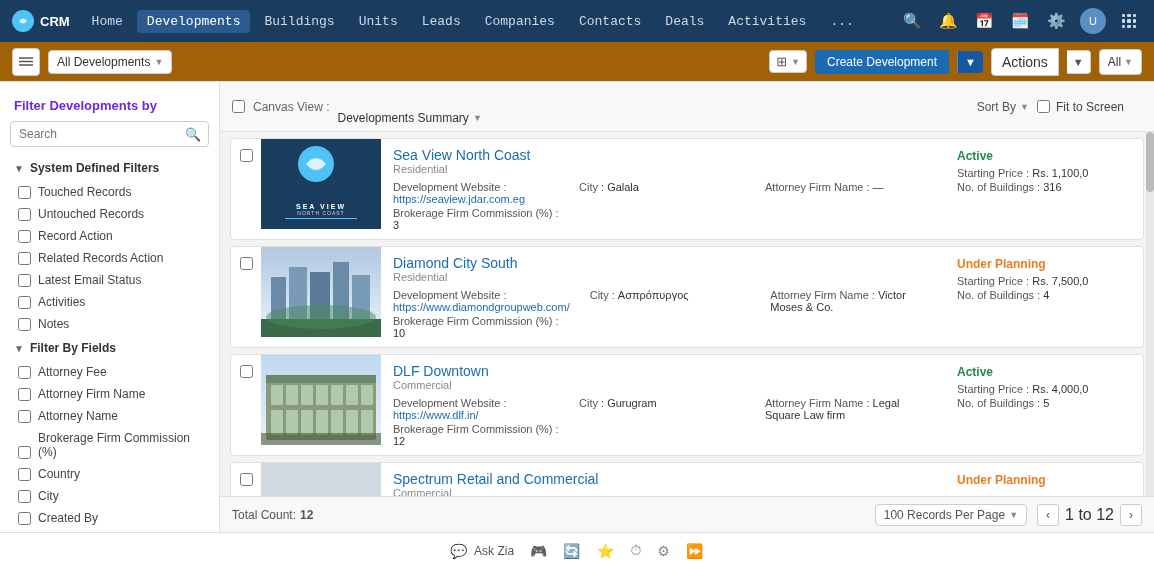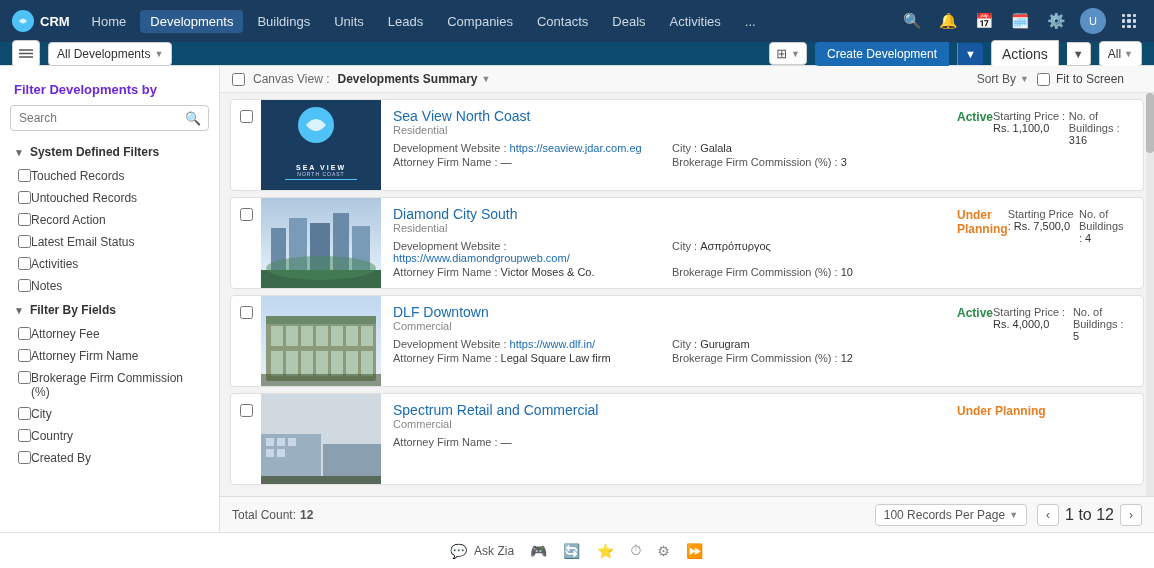--- a/index.html
+++ b/index.html
@@ -31,20 +31,21 @@
       display: flex; align-items: center; justify-content: center;
       font-size: 10px; font-weight: bold; color: #fff;
     }
     .nav-item {
       padding: 4px 10px;
       color: #cdd9e5;
       cursor: pointer;
       border-radius: 4px;
       font-size: 13px;
       white-space: nowrap;
+      font-family: Liberation Mono, monospace;
     }
     .nav-item.active { background: #2a5a8e; color: #fff; }
     .nav-spacer { flex: 1; }
     .nav-icons { display: flex; align-items: center; gap: 10px; }
     .nav-icon-btn {
       color: #cdd9e5; cursor: pointer; font-size: 15px;
       width: 26px; height: 26px; display: flex; align-items: center; justify-content: center;
       border-radius: 4px;
     }
     .nav-avatar {
@@ -88,45 +89,45 @@
       color: #888; font-size: 13px; cursor: pointer;
     }
     .sidebar-section-header {
       display: flex; align-items: center; gap: 6px;
       padding: 6px 14px;
       font-size: 12px; font-weight: 600; color: #333;
       cursor: pointer;
     }
     .sidebar-section-header .chevron { font-size: 10px; color: #666; }
     .sidebar-checkbox-item {
-      display: flex; align-items: flex-start; 
+      display: flex; align-items: flex-end; gap: 7px;
       padding: 4px 14px 4px 18px;
       font-size: 12px; color: #444; cursor: pointer;
     }
     .sidebar-checkbox-item input[type="checkbox"] {
       width: 13px; height: 13px; cursor: pointer; flex-shrink: 0;
     }
 
     
     .content-area {
       flex: 1;
       display: flex;
       flex-direction: column;
       overflow: hidden;
     }
 
     
     .toolbar {
-      background: #0c4a6e;
+      background: #a16207;
       border-bottom: 1px solid #ddd;
       display: flex;
       align-items: center;
       padding: 6px 12px;
       gap: 8px;
-      height: 24px;
+      height: 40px;
     }
     .filter-btn {
       display: flex; align-items: center; justify-content: center;
       width: 28px; height: 28px;
       border: 1px solid #ccc; border-radius: 4px;
       background: #fff; cursor: pointer; color: #555; font-size: 13px;
     }
     .select-dropdown {
       display: flex; align-items: center; gap: 4px;
       padding: 4px 8px;
@@ -175,21 +176,21 @@
       display: flex; align-items: center;
       padding: 6px 12px;
       background: #f8f8f8;
       border-bottom: 1px solid #e5e5e5;
       font-size: 12px; color: #555;
       gap: 8px;
     }
     .canvas-bar .canvas-label { color: #666; }
     .canvas-select {
       display: flex; align-items: center; gap: 4px;
-      font-weight: 700; color: #333; cursor: pointer;
+      font-weight: 400; color: #333; cursor: pointer; margin-top: 23px;
     }
     .canvas-bar-spacer { flex: 1; }
     .sort-by-btn {
       display: flex; align-items: center; gap: 4px; cursor: pointer; color: #555;
     }
     .fit-screen-area { display: flex; align-items: center; gap: 6px; }
     .fit-screen-checkbox { width: 13px; height: 13px; cursor: pointer; }
     .fit-screen-label { cursor: pointer; color: #444; }
 
     
@@ -224,26 +225,26 @@
       padding-top: 10px; flex-shrink: 0;
     }
     .record-check input[type="checkbox"] { cursor: pointer; width: 13px; height: 13px; }
     .record-info {
       flex: 1; padding: 8px 12px;
     }
     .record-name {
       color: #1a6bb3; font-size: 14px; font-weight: 500; cursor: pointer;
     }
     .record-type { font-size: 11px; color: #888; margin-bottom: 6px; }
-    .record-fields { display: grid; grid-template-columns: 1fr 1fr; gap: 2px 20px; }
+    .record-fields { display: grid; grid-template-columns: 1fr 1fr 1fr; gap: 2px 20px; }
     .record-field { font-size: 11px; color: #555; }
     .record-field span { color: #333; }
     .record-status-area {
       width: 200px; padding: 10px 14px; flex-shrink: 0;
-      display: flex; flex-direction: row; align-items: flex-start; justify-content: flex-start;
+      display: flex; flex-direction: column; align-items: flex-start; justify-content: flex-start;
     }
     .status-badge {
       font-size: 12px; font-weight: 600; color: #2a8a4a;
       margin-bottom: 4px;
     }
     .status-badge.under-planning { color: #e67e22; }
     .status-detail { font-size: 11px; color: #555; margin-bottom: 2px; }
     .status-detail span { color: #333; }
 
     
@@ -386,20 +387,24 @@
           <div class="sidebar-checkbox-item">
             <input type="checkbox" style="">
             <span>Untouched Records</span>
           </div>
           <div class="sidebar-checkbox-item">
             <input type="checkbox" style="">
             <span>Record Action</span>
           </div>
           <div class="sidebar-checkbox-item">
             <input type="checkbox" style="">
+            <span>Related Records Action</span>
+          </div>
+          <div class="sidebar-checkbox-item">
+            <input type="checkbox" style="">
             <span>Latest Email Status</span>
           </div>
           <div class="sidebar-checkbox-item">
             <input type="checkbox" style="">
             <span>Activities</span>
           </div>
           <div class="sidebar-checkbox-item">
             <input type="checkbox" style="">
             <span>Notes</span>
           </div>
@@ -412,29 +417,33 @@
           <div class="sidebar-checkbox-item">
             <input type="checkbox" style="">
             <span>Attorney Fee</span>
           </div>
           <div class="sidebar-checkbox-item">
             <input type="checkbox" style="">
             <span>Attorney Firm Name</span>
           </div>
           <div class="sidebar-checkbox-item">
             <input type="checkbox" style="">
+            <span>Attorney Name</span>
+          </div>
+          <div class="sidebar-checkbox-item">
+            <input type="checkbox" style="">
             <span>Brokerage Firm Commission (%)</span>
           </div>
           <div class="sidebar-checkbox-item">
             <input type="checkbox" style="">
+            <span>Country</span>
+          </div>
+          <div class="sidebar-checkbox-item">
+            <input type="checkbox" style="">
             <span>City</span>
-          </div>
-          <div class="sidebar-checkbox-item">
-            <input type="checkbox" style="">
-            <span>Country</span>
           </div>
           <div class="sidebar-checkbox-item">
             <input type="checkbox" style="">
             <span>Created By</span>
           </div>
         </div>
     </div>
 
     <div class="content-area">
 

